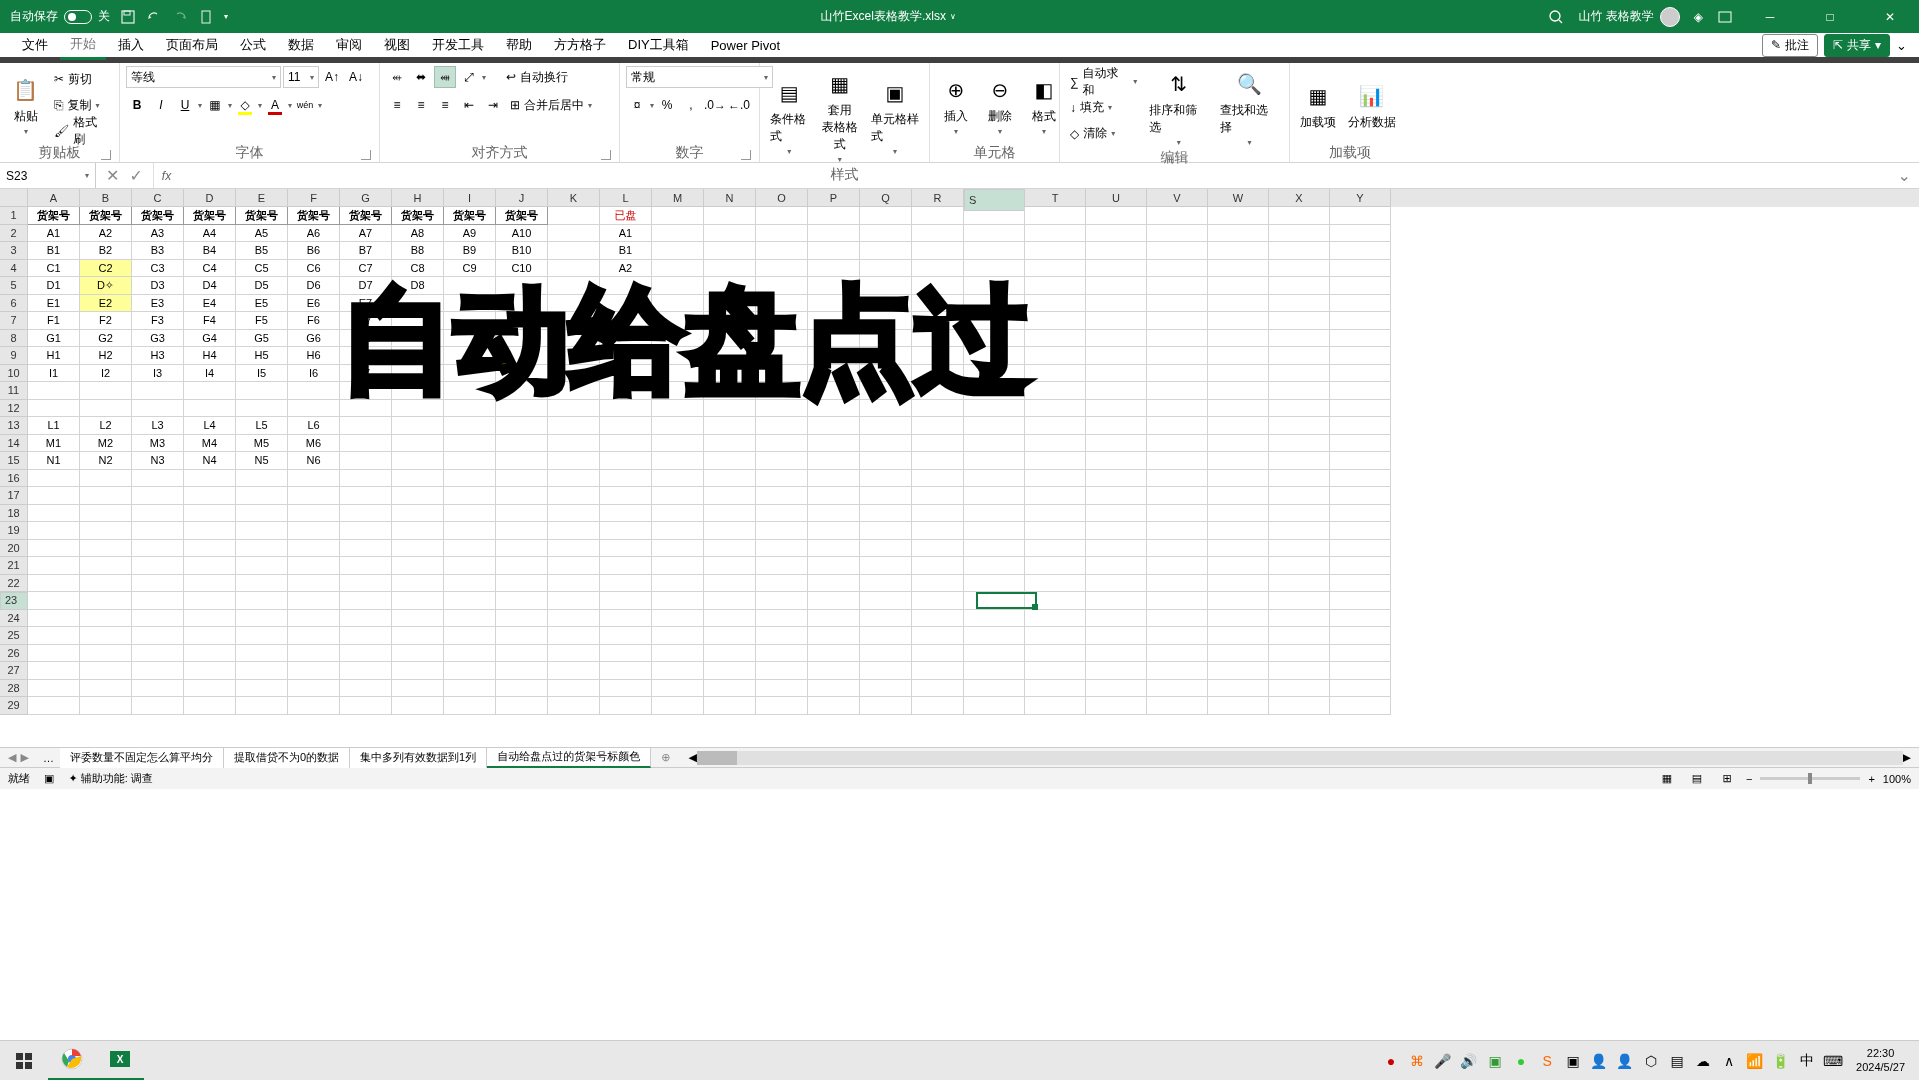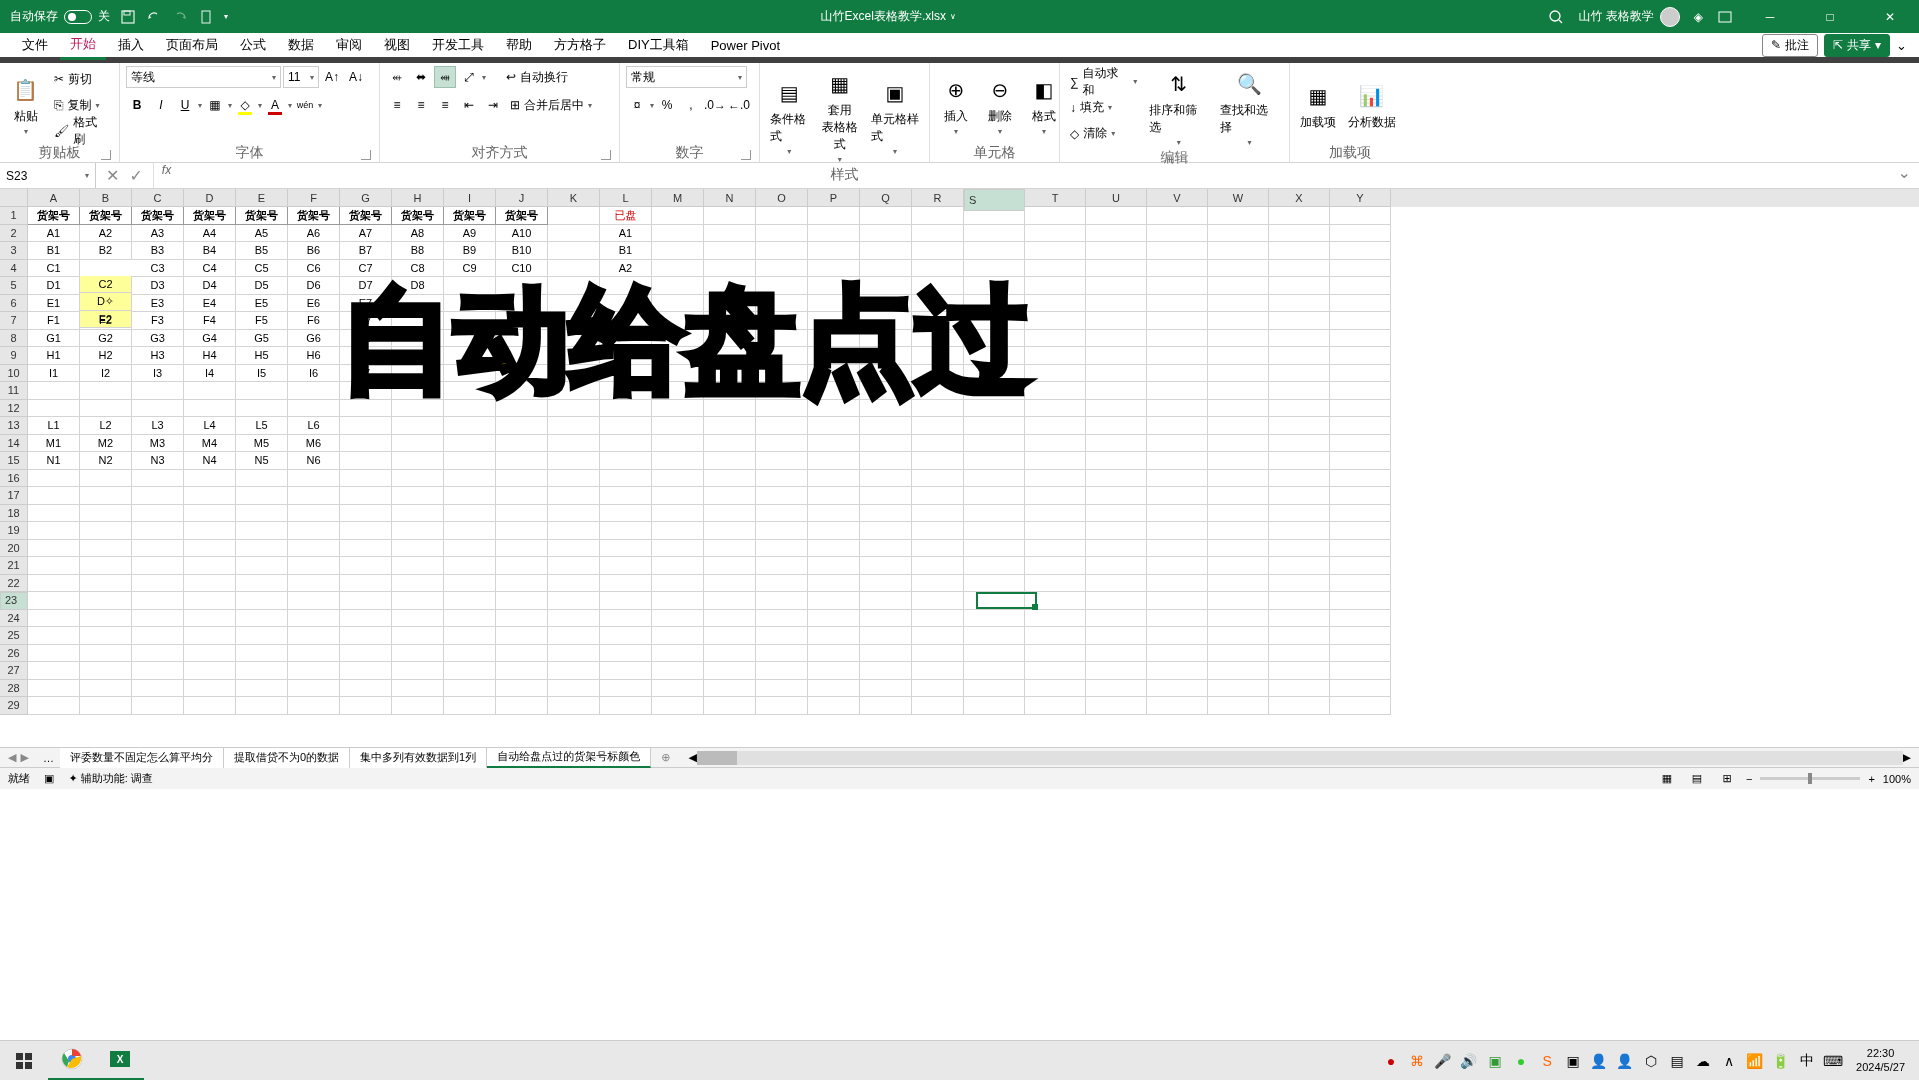--- a/index.html
+++ b/index.html
@@ -13,21 +13,21 @@
 .toggle::after { content: ""; position: absolute; width: 8px; height: 8px; background: #fff; border-radius: 50%; top: 2px; left: 3px; }
 .qat-icon { width: 16px; height: 16px; opacity: .9; display: inline-flex; align-items: center; justify-content: center; }
 .title-center { flex: 1; text-align: center; display: flex; align-items: center; justify-content: center; gap: 4px; }
 .title-right { display: flex; align-items: center; gap: 14px; padding-right: 6px; }
 .avatar { width: 20px; height: 20px; border-radius: 50%; background: #ccc; border: 1px solid #fff; }
 .winbtn { width: 46px; height: 33px; display: flex; align-items: center; justify-content: center; }
 
 
 .ribbon-tabs { height: 30px; background: #fff; border-bottom: 6px solid #404040; display: flex; align-items: center; padding: 0 12px; font-size: 13px; gap: 2px; }
 .tab { padding: 0 10px; height: 30px; display: flex; align-items: center; cursor: pointer; }
-.tab.active { border-bottom: 3px solid #107c41; color: #be185d; font-weight: 500; }
+.tab.active { border-bottom: 3px solid #107c41; color: #737373; font-weight: 500; }
 .tab-right { margin-left: auto; display: flex; gap: 6px; align-items: center; }
 .pill { border: 1px solid #888; border-radius: 3px; padding: 2px 8px; font-size: 12px; display: flex; align-items: center; gap: 4px; }
 .pill.green { background: #107c41; color: #fff; border-color: #107c41; }
 
 
 .ribbon { height: 100px; background: #fff; border-bottom: 1px solid #d4d4d4; display: flex; font-size: 12px; }
 .ribbon-group { border-right: 1px solid #e0e0e0; display: flex; flex-direction: column; padding: 3px 6px 0; }
 .group-body { flex: 1; display: flex; align-items: center; gap: 4px; }
 .group-label { height: 18px; text-align: center; color: #666; font-size: 14px; display: flex; align-items: center; justify-content: center; position: relative; }
 .dlaunch { position: absolute; right: 2px; bottom: 2px; width: 10px; height: 10px; border: 1px solid #999; border-top: none; border-left: none; }
@@ -35,21 +35,21 @@
 .big-icon { width: 32px; height: 32px; display: flex; align-items: center; justify-content: center; font-size: 20px; }
 .small-row { display: flex; flex-direction: column; gap: 4px; }
 .small-btn { display: flex; align-items: center; gap: 4px; height: 22px; padding: 0 4px; }
 .dd { font-size: 8px; color: #666; }
 .sel { border: 1px solid #ccc; background: #fff; height: 22px; padding: 0 4px; display: flex; align-items: center; font-size: 12px; }
 .iconbox { width: 22px; height: 22px; display: flex; align-items: center; justify-content: center; border: 1px solid transparent; }
 .iconbox.active { background: #c7e0d4; border-color: #9bc2af; }
 .hrow { display: flex; gap: 2px; align-items: center; }
 
 
-.formula-row { height: 26px; border-bottom: 1px solid #d4d4d4; display: flex; background: #fff; }
+.formula-row { height: 26px; border-bottom: 1px solid #d4d4d4; display: flex; align-items: center; background: #fff; }
 .name-box { width: 96px; border-right: 1px solid #ccc; padding: 0 6px; display: flex; align-items: center; font-size: 12px; height: 100%; }
 .name-box .dd { margin-left: auto; }
 .fx-btns { display: flex; align-items: center; gap: 10px; padding: 0 10px; color: #888; border-right: 1px solid #e0e0e0; height: 100%;}
 .fx-label { padding: 0 8px; font-style: italic; color: #666; font-size: 12px; }
 .formula-input { flex: 1; height: 100%; border: none; outline: none; padding: 0 6px; font-size: 12px; }
 
 
 .grid-wrap { position: relative; height: 558px; overflow: hidden; background: #fff; }
 .corner { position: absolute; top: 0; left: 0; width: 28px; height: 18px; background: #e6e6e6; border-right: 1px solid #ccc; border-bottom: 1px solid #ccc; }
 .col-headers { position: absolute; top: 0; left: 28px; right: 0; height: 18px; display: flex; background: #e6e6e6; }
@@ -58,21 +58,21 @@
 .ch.sel { background: #c7e0d4; }
 .row-headers { position: absolute; top: 18px; left: 0; width: 28px; }
 .rh { height: 17.5px; border-right: 1px solid #ccc; border-bottom: 1px solid #ccc; background: #e6e6e6; text-align: center; font-size: 11px; line-height: 17.5px; color: #333; }
 .rh.sel { background: #c7e0d4; }
 .cells { position: absolute; top: 18px; left: 28px; }
 .crow { display: flex; height: 17.5px; }
 .cell { width: 52px; height: 100%; border-right: 1px solid #d4d4d4; border-bottom: 1px solid #d4d4d4; text-align: center; font-size: 11px; line-height: 17.5px; }
 .cell.wide { width: 61px; }
 .cell.hdr { font-weight: 600; border-color: #999; }
 .cell.red { color: #c00; }
-.cell.yellow { background: #ffff99; margin-top: 16px; }
+.cell.yellow { background: #ffff99; }
 .active-cell { position: absolute; border: 2px solid #107c41; pointer-events: none; }
 .active-cell::after { content: ""; position: absolute; right: -3px; bottom: -3px; width: 6px; height: 6px; background: #107c41; }
 
 
 .sheet-row { height: 20px; border-top: 1px solid #ccc; display: flex; align-items: center; font-size: 11px; background: #f3f3f3; }
 .sheet-nav { display: flex; gap: 4px; padding: 0 8px; color: #888; }
 .sheet-ellipsis { padding: 0 6px; }
 .sheet-tab { padding: 0 10px; height: 20px; display: flex; align-items: center; border-right: 1px solid #ccc; background: #fff; }
 .sheet-tab.active { border-bottom: 2px solid #107c41; }
 .sheet-add { padding: 0 10px; color: #888; }
@@ -281,21 +281,21 @@
       </div>
     </div>
     <div class="group-label">
         <span>对齐方式</span>
         <span class="dlaunch"></span>
       </div>
   </div>
 
   <div class="ribbon-group" style="width:140px">
     <div class="group-body" style="flex-direction:column;gap:6px;align-items:stretch">
-      <div class="sel" style="width:121px">
+      <div class="sel" style="width:147px">
           <span>常规</span>
           <span class="dd" style="margin-left:auto">▾</span>
         </div>
       <div class="hrow">
         <span class="iconbox">¤</span>
           <span class="dd">▾</span>
         <span class="iconbox">%</span>
         <span class="iconbox">,</span>
         <span class="iconbox">.0→</span>
         <span class="iconbox">←.0</span>

